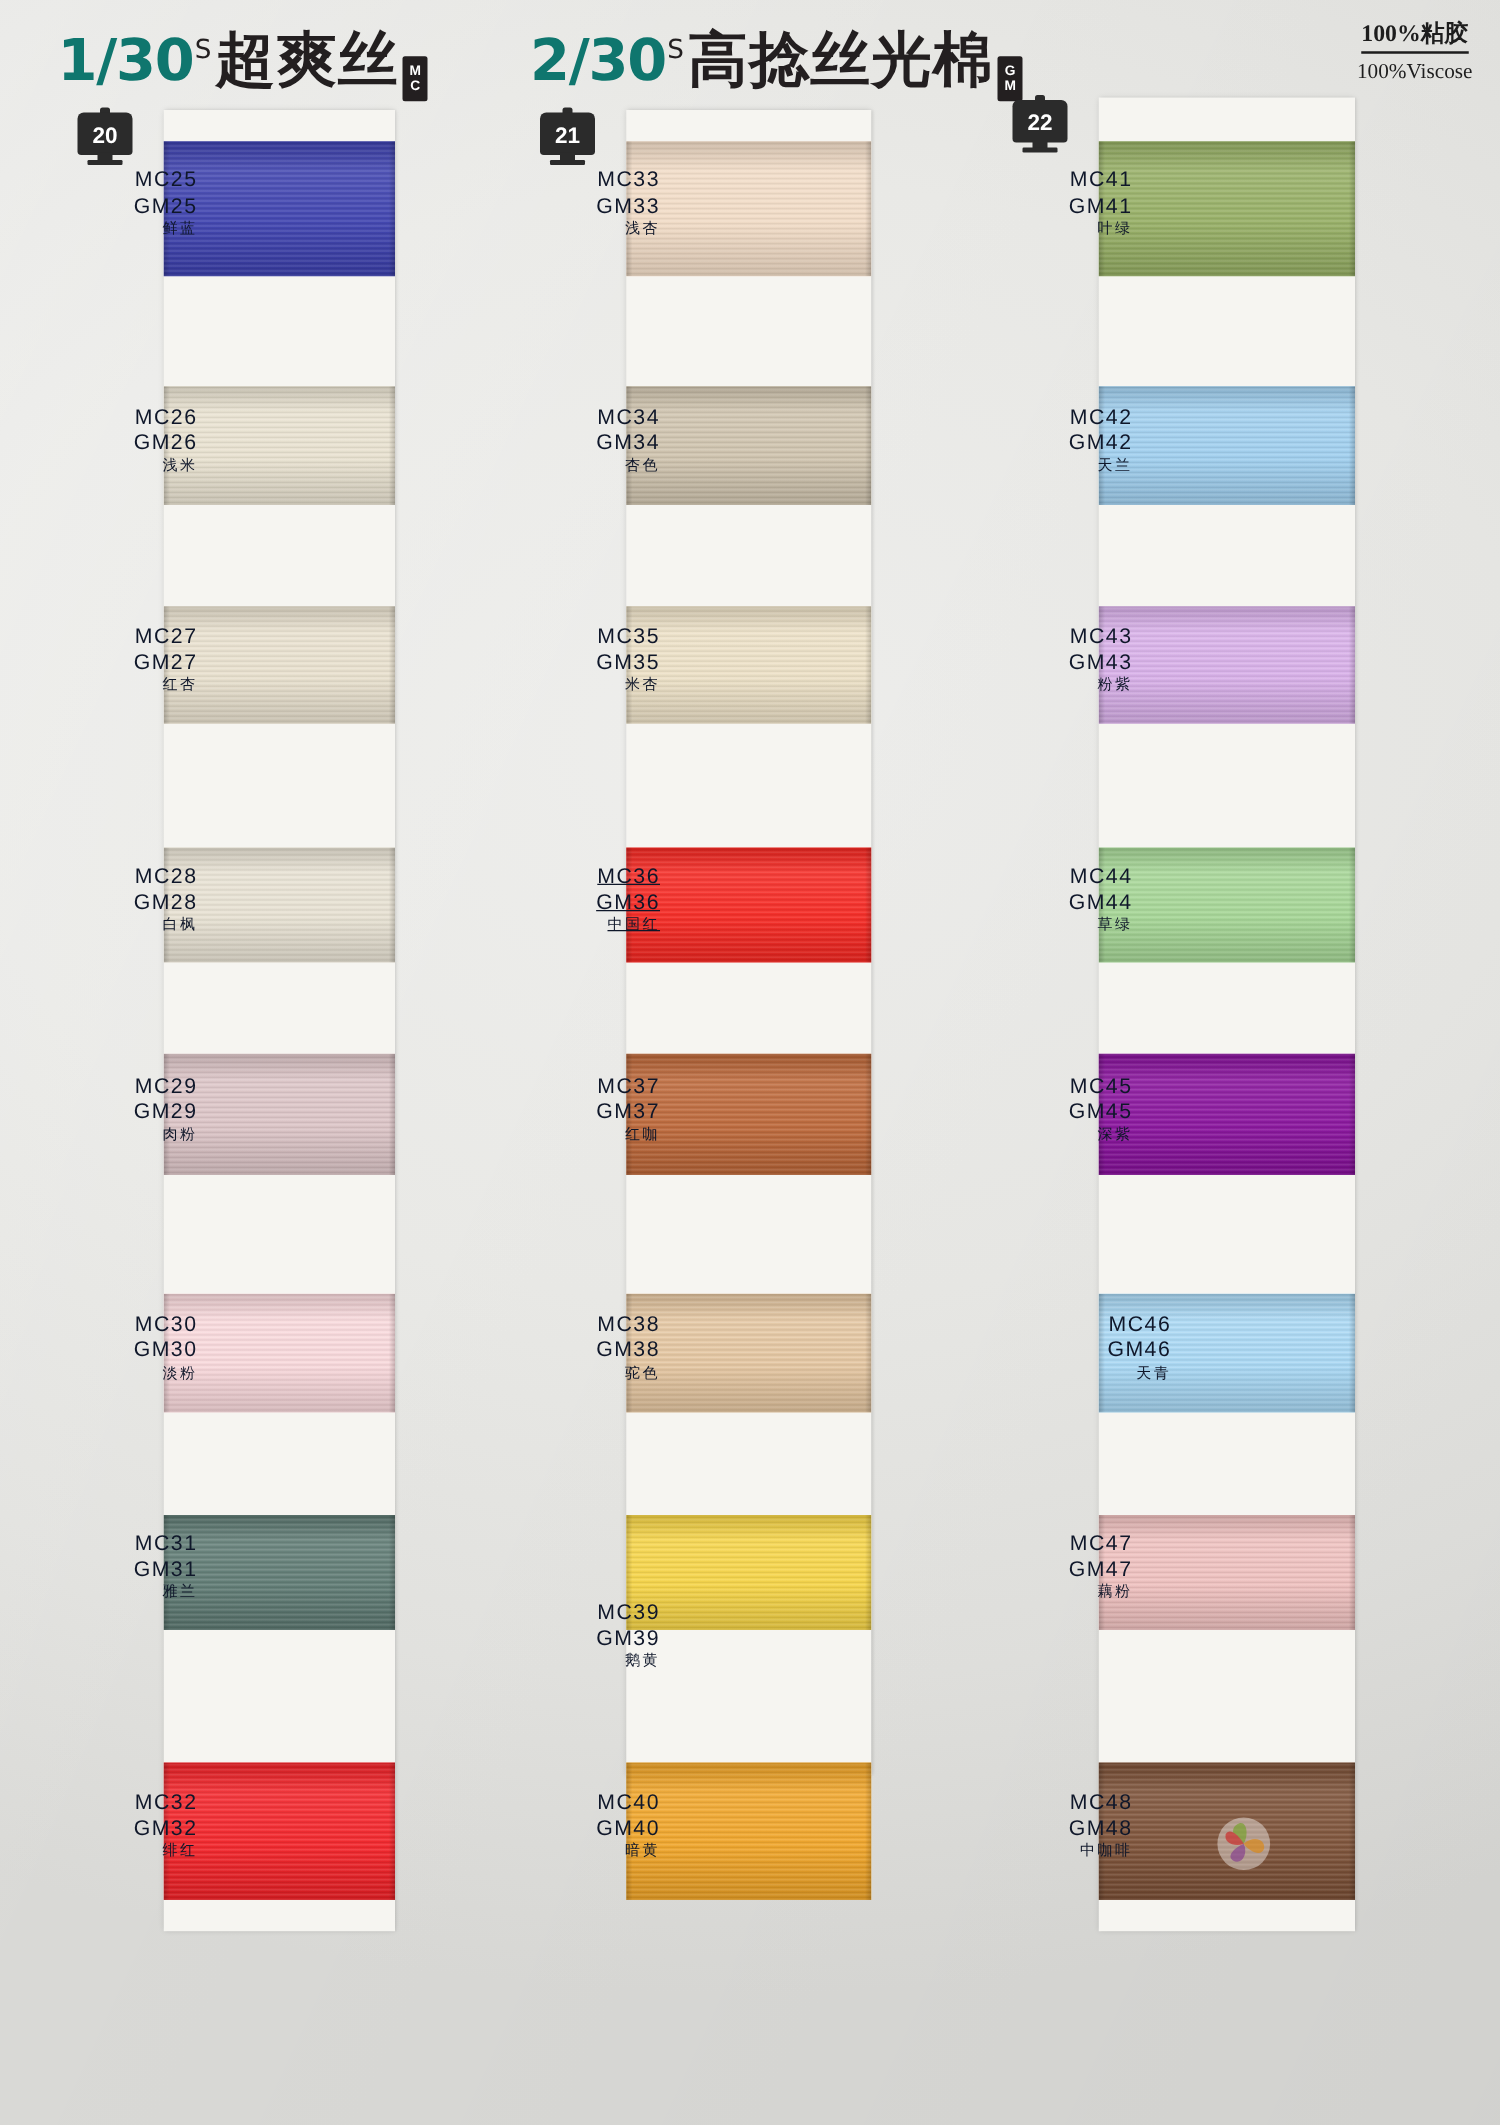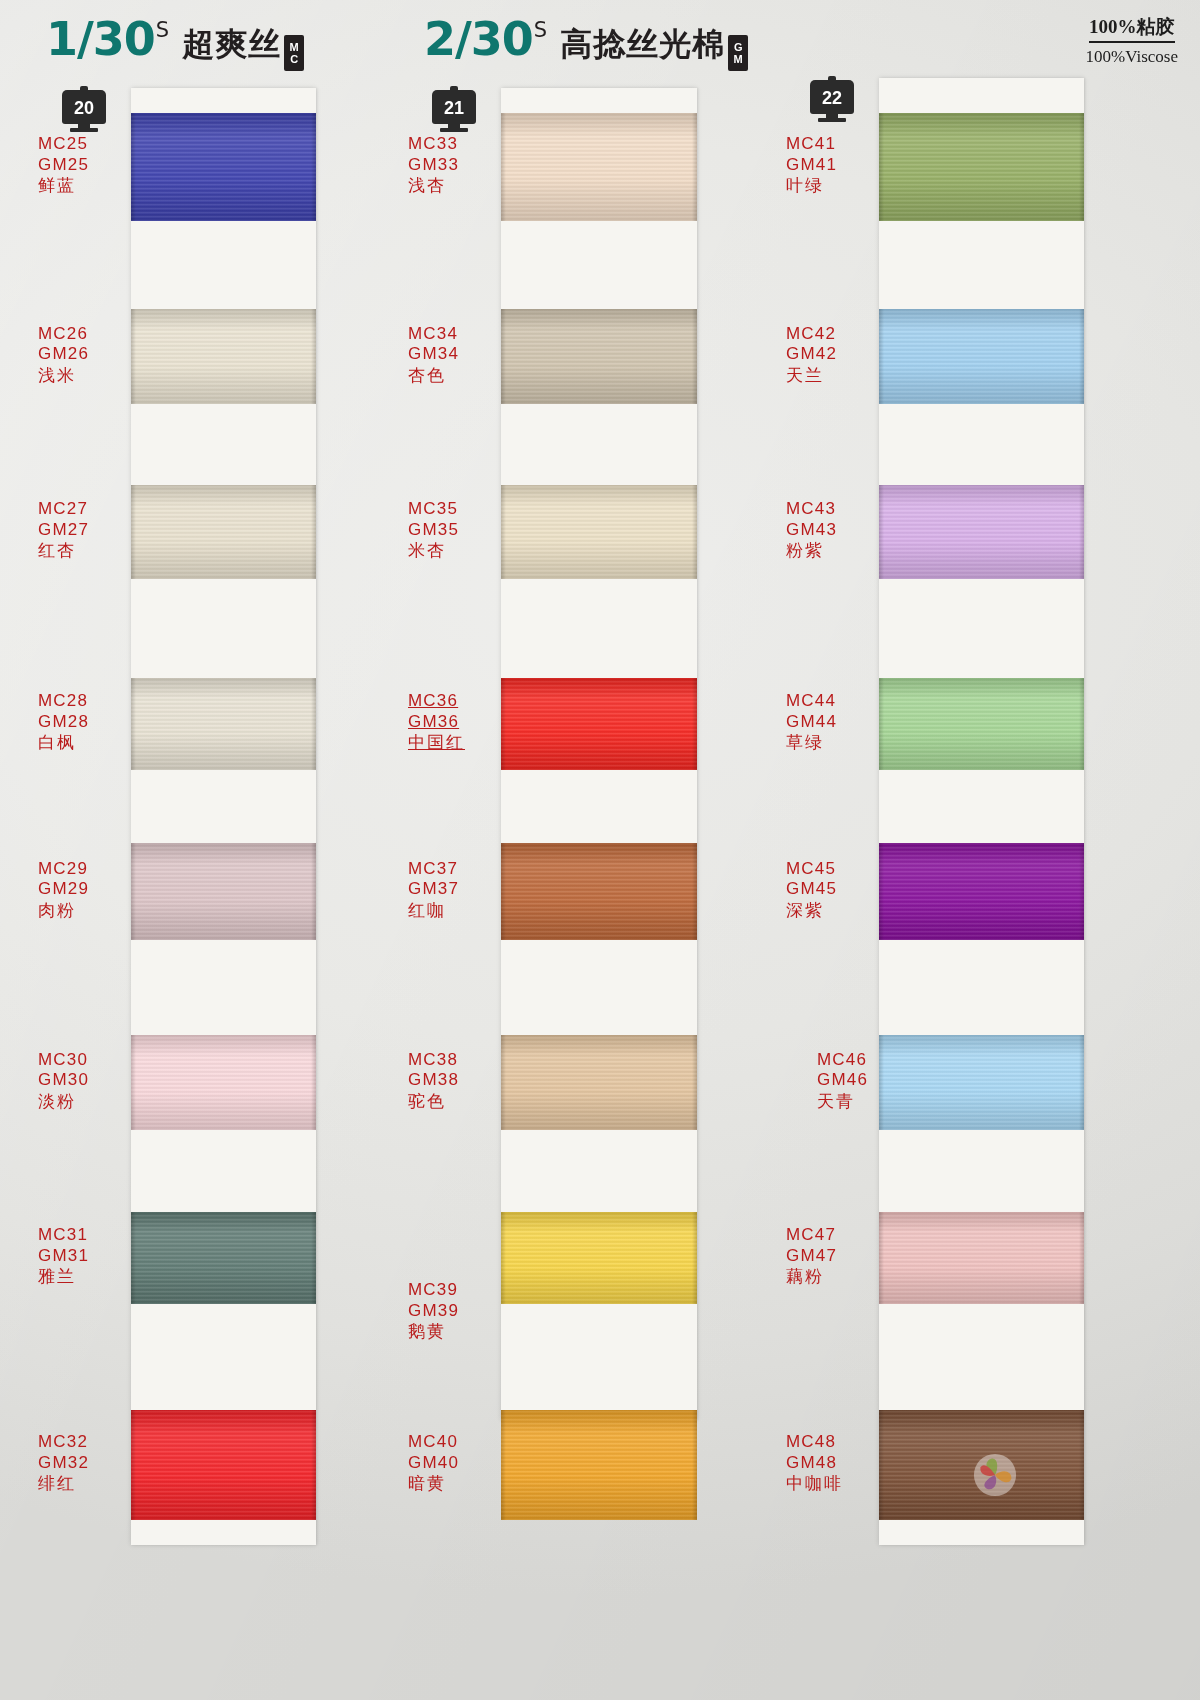--- a/index.html
+++ b/index.html
@@ -31,21 +31,21 @@
     font-weight:700;font-size:46px;letter-spacing:-1px;color:#0f766e;
     line-height:1;
   }
   .hdr-sup{
     font-family:"DejaVu Sans",sans-serif;
     font-weight:400;font-size:21px;color:#231f20;
     position:relative;top:-18px;left:1px;
   }
   .hdr-cn{
     font-family:"DejaVu Sans","Liberation Sans",sans-serif;
-    font-weight:600;font-size:32px;color:#231f20;margin-left:14px;letter-spacing:1px;
+    font-weight:600;font-size:48px;color:#231f20;margin-left:4px;letter-spacing:1px;
   }
   .hdr-badge{
     display:inline-flex;flex-direction:column;justify-content:center;align-items:center;
     width:20px;height:36px;background:#231f20;color:#fff;margin-left:3px;
     position:relative;top:-4px;border-radius:2px;
   }
   .hdr-badge span{font-size:11px;line-height:12px;font-weight:700;font-family:"Liberation Sans",sans-serif;}
 
   .composition{
     position:absolute;right:22px;top:14px;text-align:center;
@@ -102,25 +102,25 @@
     background:linear-gradient(180deg, rgba(0,0,0,0.14) 0%, rgba(255,255,255,0.10) 22%,
       rgba(255,255,255,0.04) 60%, rgba(0,0,0,0.13) 100%);
   }
   .swatch .edgeL{position:absolute;left:0;top:0;bottom:0;width:5px;
     background:linear-gradient(90deg, rgba(0,0,0,0.18), rgba(0,0,0,0));}
   .swatch .edgeR{position:absolute;right:0;top:0;bottom:0;width:5px;
     background:linear-gradient(270deg, rgba(0,0,0,0.18), rgba(0,0,0,0));}
 
   
   .label{
-    position:absolute;text-align:left;width:120px;
-    color:#b91c1c;line-height:1.22;
+    position:absolute;text-align:right;width:120px;
+    color:#0f172a;line-height:1.22;
   }
   .label .code{font-size:17px;letter-spacing:1.2px;font-family:"Liberation Sans",sans-serif;}
-  .label .name{font-size:17px;letter-spacing:2px;font-family:"DejaVu Sans",sans-serif;}
+  .label .name{font-size:12px;letter-spacing:2px;font-family:"DejaVu Sans",sans-serif;}
 
   
   .logo{position:absolute;width:46px;height:46px;opacity:0.75;}
 </style>
 </head>
 <body>
 
 <div id="card"></div>
 
 <div class="header">

